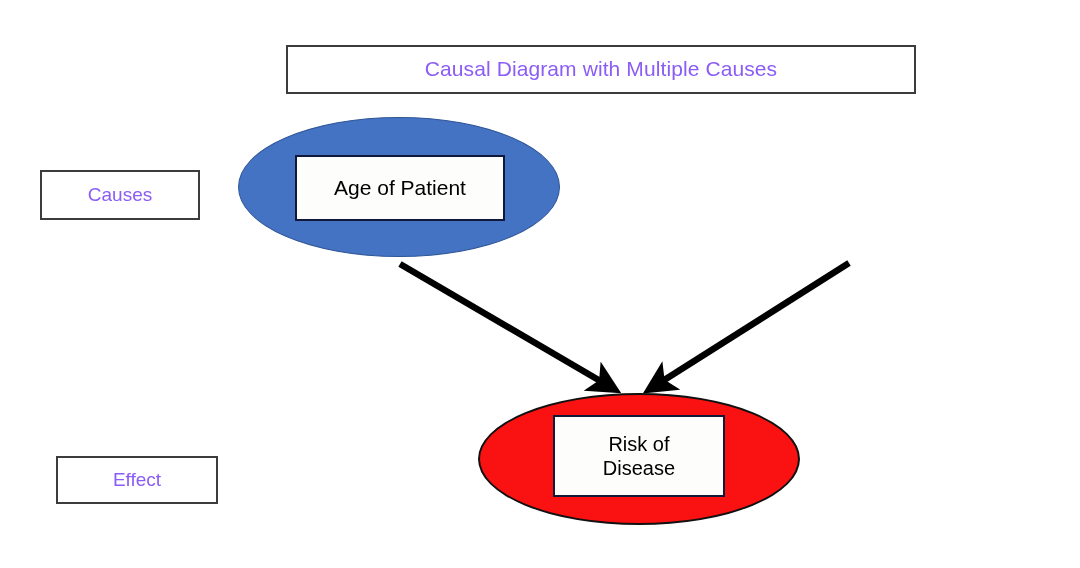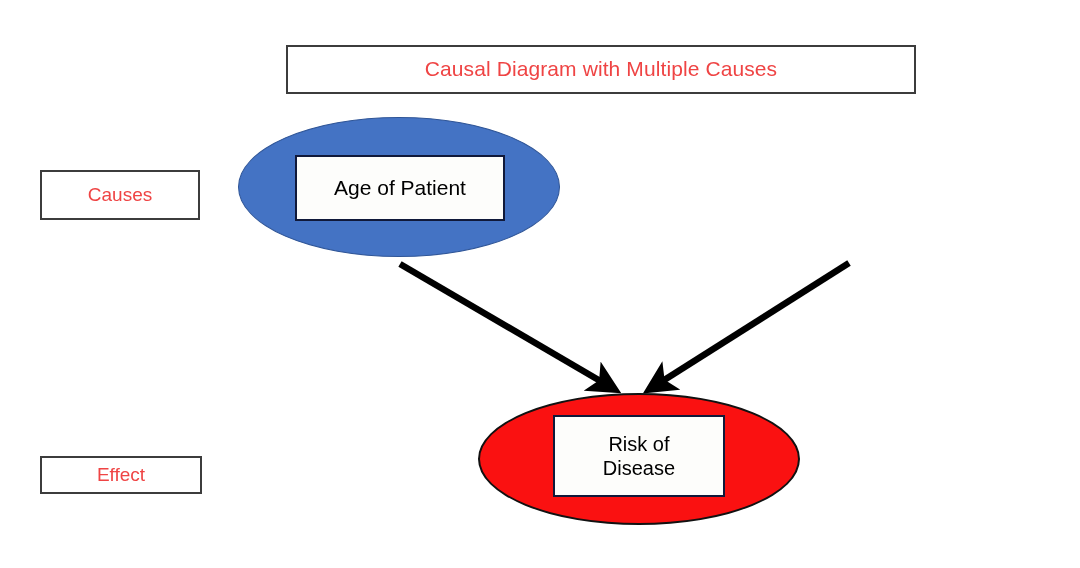--- a/index.html
+++ b/index.html
@@ -21,21 +21,21 @@
 
   
   .plain-box {
     position: absolute;
     box-sizing: border-box;
     background: #ffffff;
     border: 2px solid #3c3c3c;
     display: flex;
     align-items: center;
     justify-content: center;
-    color: #ef4444;
+    color: #8b5cf6;
     text-align: center;
     line-height: 1.15;
   }
 
   #title-box {
     left: 286px;
     top: 45px;
     width: 630px;
     height: 49px;
     font-size: 21px;
@@ -45,24 +45,24 @@
   .side-label {
     font-size: 19px;
   }
   #causes-label-box {
     left: 40px;
     top: 170px;
     width: 160px;
     height: 50px;
   }
   #effect-label-box {
-    left: 40px;
+    left: 56px;
     top: 456px;
     width: 162px;
-    height: 38px;
+    height: 48px;
   }
 
   
   .node {
     position: absolute;
   }
   .ellipse {
     position: absolute;
     left: 0;
     top: 0;

